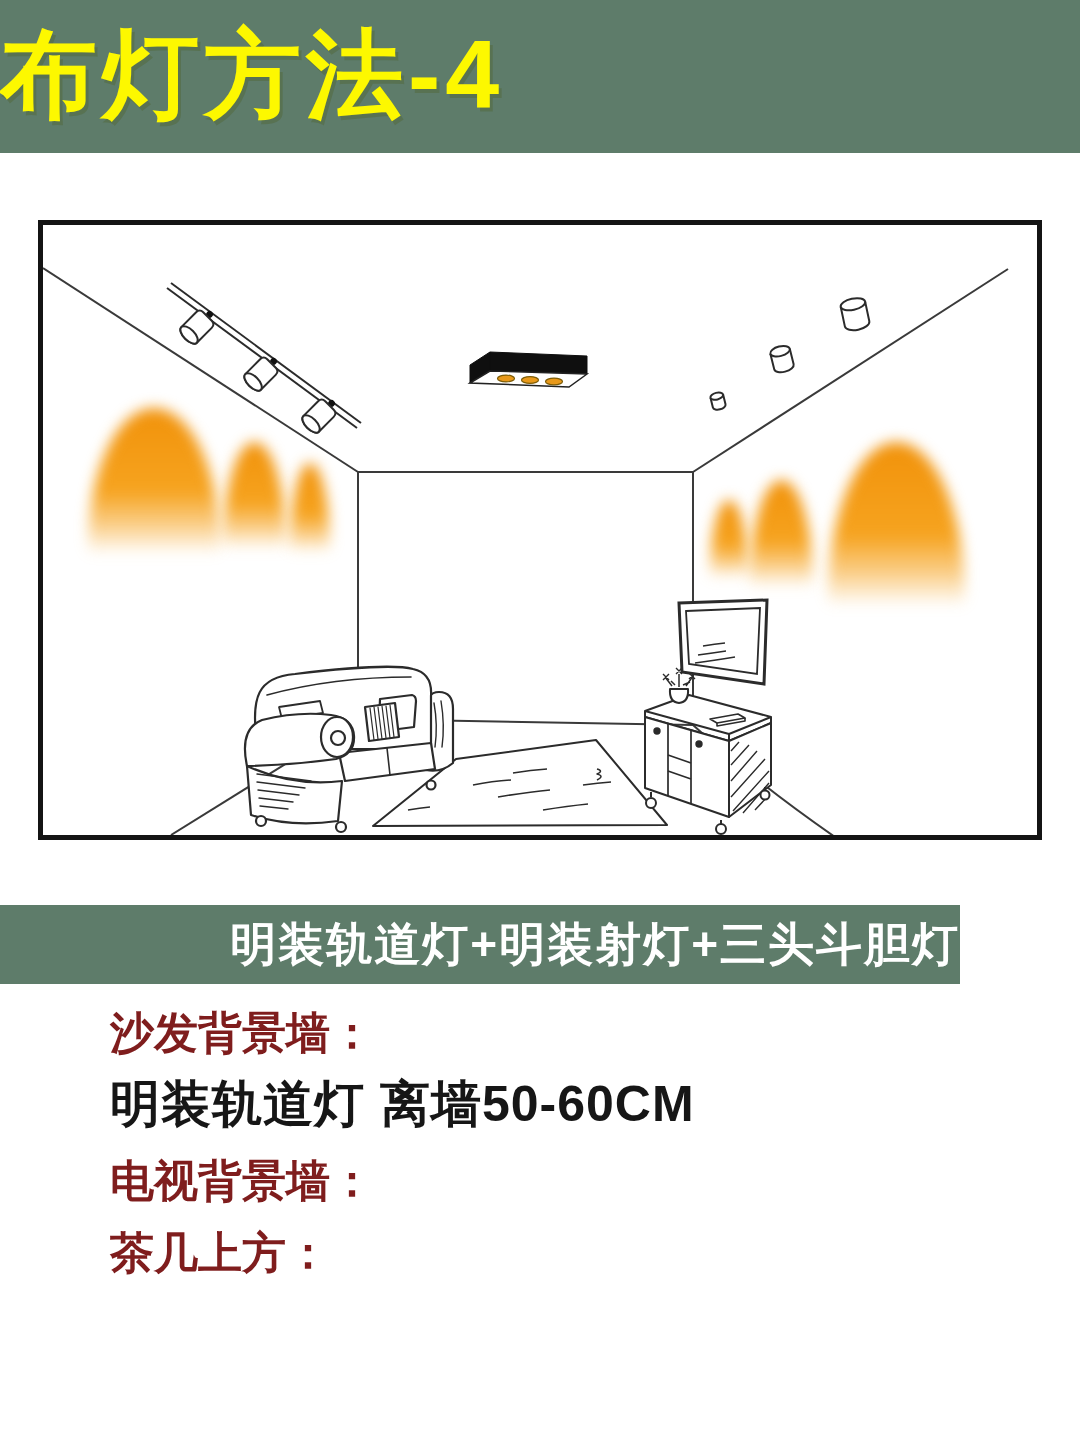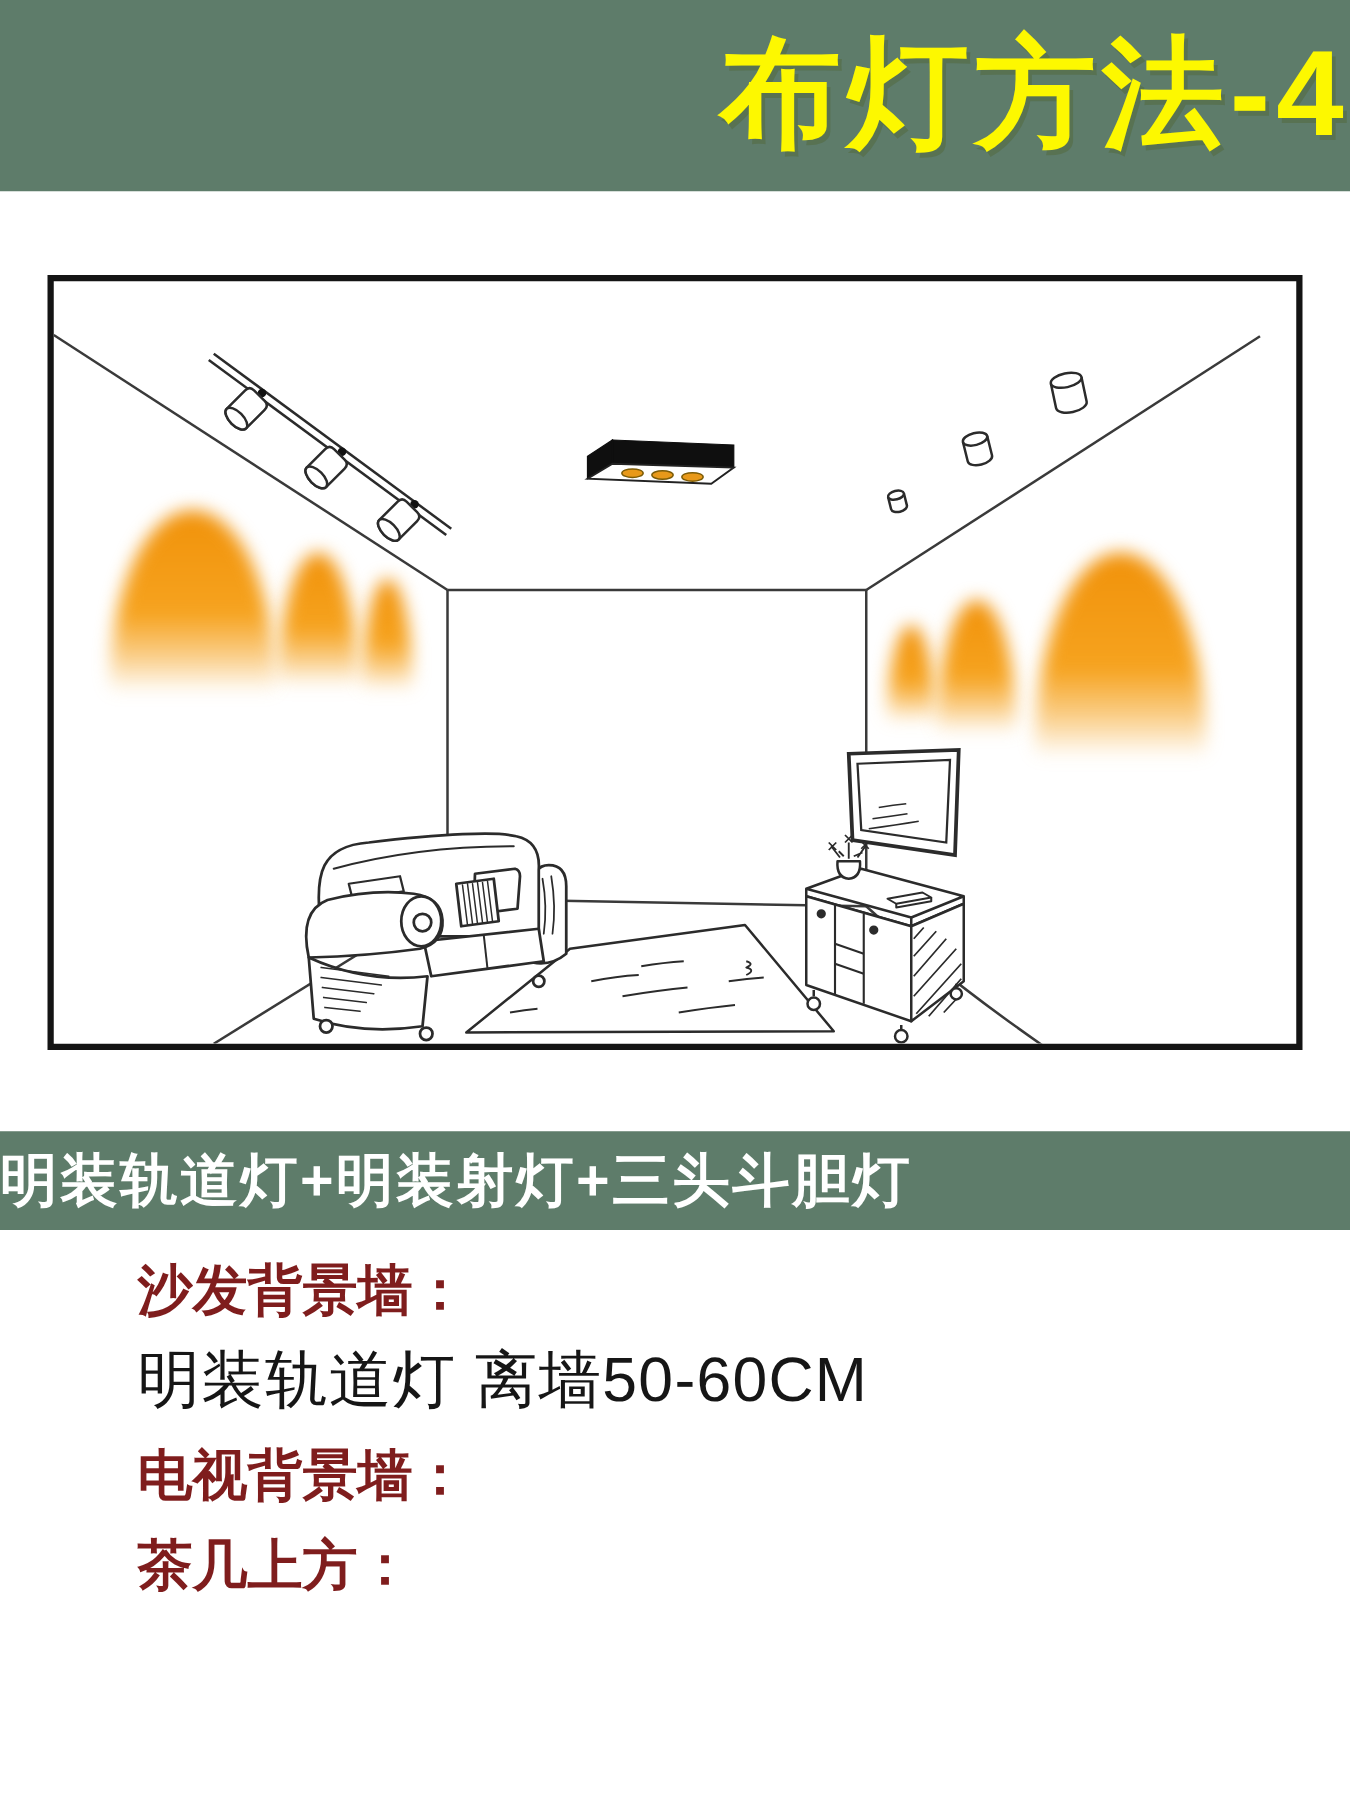--- a/index.html
+++ b/index.html
@@ -2,21 +2,21 @@
 <html><head>
 <meta charset="utf-8">
 <style>
   html,body{margin:0;padding:0;background:#ffffff;}
   body{
     width:1080px;height:1439px;position:relative;overflow:hidden;
     font-family:"Liberation Sans","DejaVu Sans",sans-serif;
   }
   .top-banner{
     position:absolute;left:0;top:0;width:1080px;height:153px;
-    background:#5e7c6a;display:flex;align-items:center;justify-content:flex-end;
+    background:#5e7c6a;display:flex;align-items:center;justify-content:flex-start;
   }
   .top-banner h1{
     margin:0;font-size:97px;font-weight:bold;color:#fdf800;letter-spacing:5px;
     text-shadow:3px 4px 0 rgba(70,80,0,0.22);
   }
   .illustration{
     position:absolute;left:38px;top:220px;width:1004px;height:620px;
     border:5px solid #141414;box-sizing:border-box;background:#ffffff;overflow:hidden;
   }
   .glow{
@@ -25,31 +25,31 @@
     background:linear-gradient(to bottom,#f1920a 0%,#f6a31f 55%,rgba(246,166,40,0.55) 78%,rgba(246,166,40,0) 98%);
   }
   .glow-l1{left:45px;top:183px;width:132px;height:150px;}
   .glow-l2{left:180px;top:217px;width:63px;height:110px;}
   .glow-l3{left:247px;top:238px;width:40px;height:92px;}
   .glow-r1{left:667px;top:275px;width:38px;height:80px;}
   .glow-r2{left:707px;top:255px;width:63px;height:110px;}
   .glow-r3{left:785px;top:217px;width:137px;height:168px;}
   .illustration svg{position:absolute;left:0;top:0;width:994px;height:610px;}
   .method-banner{
-    position:absolute;left:0;top:905px;width:1080px;height:79px;
-    background:#5e7c6a;display:flex;align-items:center;justify-content:flex-start;
+    position:absolute;left:0;top:905px;width:960px;height:79px;
+    background:#5e7c6a;display:flex;align-items:center;justify-content:flex-end;
   }
   .method-banner p{margin:0;font-size:46px;font-weight:bold;color:#ffffff;letter-spacing:2px;}
   .notes{position:absolute;left:110px;top:985px;width:910px;}
   .note-heading{
     color:#7f1d1d;font-size:44px;font-weight:bold;
     line-height:48px;margin:24px 0 18px;
   }
   .note-detail{
-    color:#161616;font-size:50px;font-weight:normal;
+    color:#161616;font-size:50px;font-weight:bold;
     line-height:58px;margin:0 0 20px;letter-spacing:1px;
   }
 </style>
 </head>
 <body>
 
 <div class="page">
 
   <header class="top-banner">
     <h1>布灯方法-4</h1>

